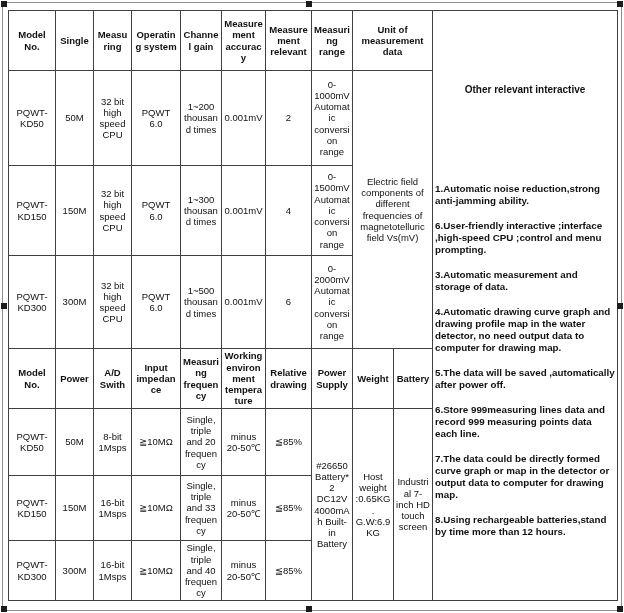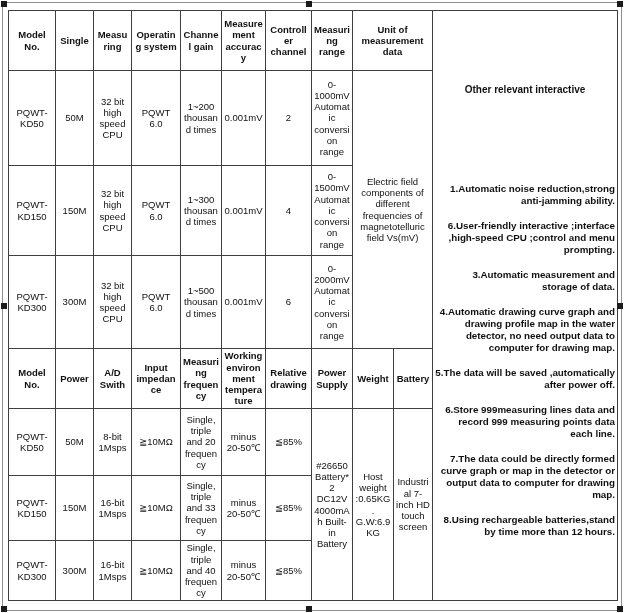--- a/index.html
+++ b/index.html
@@ -35,21 +35,21 @@
   tr.r2 { height: 95px; }
   tr.r3 { height: 90px; }
   tr.r4 { height: 93px; }
   tr.r5 { height: 60px; }
   tr.r6 { height: 67px; }
   tr.r7 { height: 65px; }
   tr.r8 { height: 60px; }
 
   .params-cell { vertical-align: top; padding: 0 4px; }
   .params-title { height: 58px; display: flex; align-items: center; justify-content: center; font-weight: bold; font-size: 10px; line-height: 1.2; }
-  .params-list { margin-top: 64px; text-align: right; }
+  .params-list { margin-top: 64px; text-align: left; }
   .params-list p { margin: 0 0 13px 0; font-weight: bold; font-size: 9.8px; line-height: 12px; }
   .unit-cell { font-size: 9.5px; }
 </style>
 </head>
 <body>
 
 <div class="page">
   <div class="selection-frame"></div>
   <div class="handle h-tl"></div>
   <div class="handle h-tm"></div>
@@ -76,21 +76,21 @@
     </colgroup>
 
     <tbody>
         <tr class="r1">
       <th>Model No.</th>
       <th>Single</th>
       <th>Measuring</th>
       <th>Operating system</th>
       <th>Channel gain</th>
       <th>Measurement accuracy</th>
-      <th>Controller channel</th>
+      <th>Measurement relevant</th>
       <th>Measuring range</th>
       <th colspan="2">Unit of measurement data</th>
       <th rowspan="8" class="params-cell">
         <div class="params-title">Other relevant interactive</div>
         <div class="params-list">
           <p>1.Automatic noise reduction,strong anti-jamming ability.</p>
           <p>6.User-friendly interactive ;interface ,high-speed CPU ;control and menu prompting.</p>
           <p>3.Automatic measurement and storage of data.</p>
           <p>4.Automatic drawing curve graph and drawing profile map in the water detector, no need output data to computer for drawing map.</p>
           <p>5.The data will be saved ,automatically after power off.</p>

